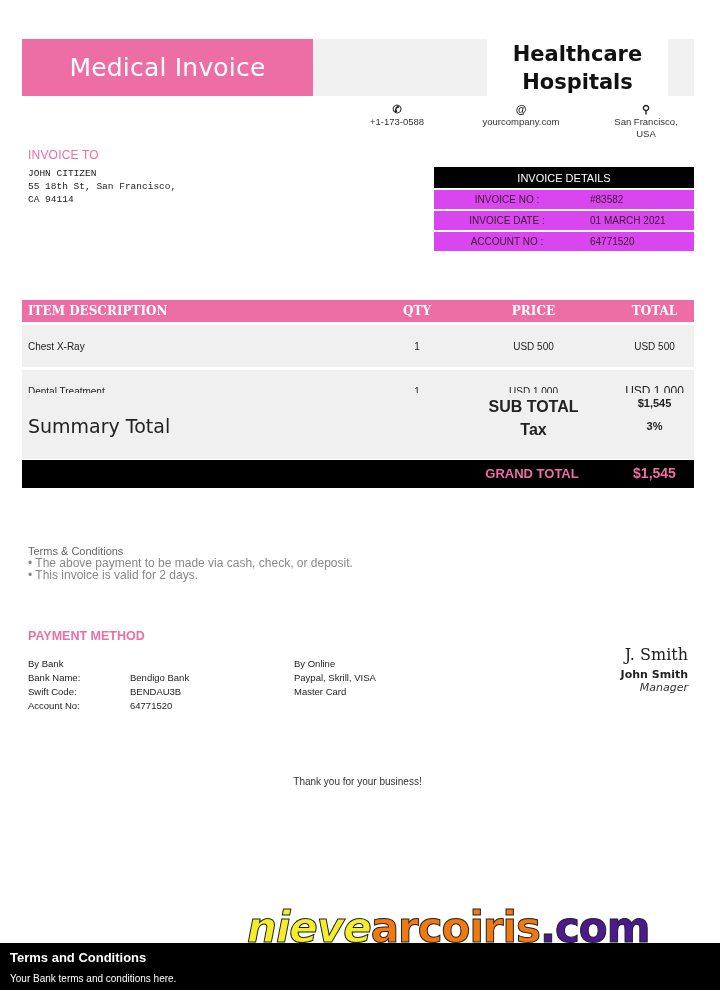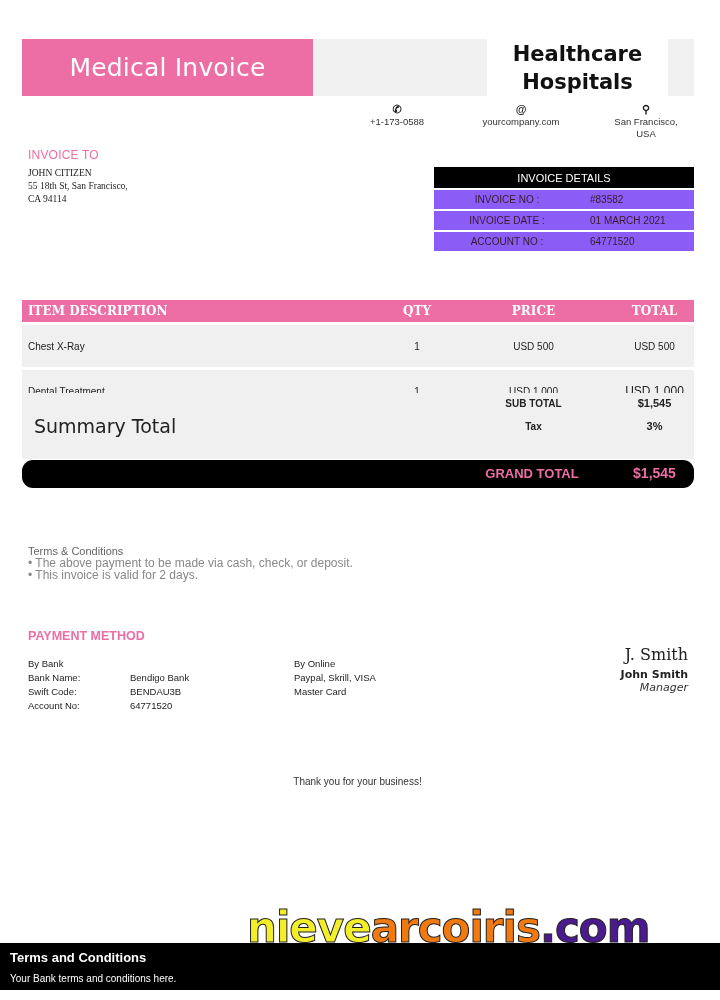--- a/index.html
+++ b/index.html
@@ -12,45 +12,45 @@
     .title-pink { left: 22px; top: 39px; width: 291px; height: 57px; background: #ec6ea5; color: #fff;
       font-family: "DejaVu Sans", sans-serif; font-size: 25px; display: flex; align-items: center; justify-content: center; letter-spacing: 0.2px; }
     .company-box { left: 487px; top: 39px; width: 181px; height: 57px; background: #ffffff;
       font-family: "DejaVu Sans", sans-serif; font-weight: bold; font-size: 21px; line-height: 28px; color: #111; text-align: center; padding-top: 1px; }
 
     .contact { top: 103px; font-size: 9.5px; color: #333; text-align: center; line-height: 12px; font-family: "Liberation Sans", sans-serif; }
     .contact .ic { font-size: 11px; font-weight: bold; color: #222; display: block; height: 13px; }
 
     
     .inv-to-label { left: 28px; top: 148px; font-size: 12px; color: #ec6ea5; font-family: "Liberation Sans", sans-serif; letter-spacing: 0.2px; }
-    .inv-to-lines { left: 28px; top: 167px; font-size: 9.5px; line-height: 13px; color: #222; font-family: Liberation Serif, serif; }
+    .inv-to-lines { left: 28px; top: 167px; font-size: 9.5px; line-height: 13px; color: #222; font-family: Liberation Mono, monospace; }
 
     
     .details { left: 434px; top: 167px; width: 260px; }
     .details .hd { background: #000; color: #fff; height: 21px; font-size: 11px; display: flex; align-items: center; justify-content: center; font-family: "Liberation Sans", sans-serif; margin-bottom: 2px; }
-    .details .row { background: #8b5cf6; height: 19px; display: flex; align-items: center; font-size: 10px; color: #3a1a2a; margin-bottom: 2px; font-family: "Liberation Sans", sans-serif; }
+    .details .row { background: #d946ef; height: 19px; display: flex; align-items: center; font-size: 10px; color: #3a1a2a; margin-bottom: 2px; font-family: "Liberation Sans", sans-serif; }
     .details .row .k { width: 146px; text-align: center; }
     .details .row .v { flex: 1; padding-left: 10px; }
 
     
     .tbl { left: 22px; top: 280px; width: 672px; margin-top: 20px; }
     .tbl .thead { background: #ec6ea5; height: 22px; display: flex; align-items: center; color: #fff; font-family: "DejaVu Serif", serif; font-weight: bold; font-size: 12px; }
     .col-desc { width: 360px; padding-left: 6px; }
     .col-qty { width: 70px; text-align: center; }
     .col-price { width: 163px; text-align: center; }
     .col-total { width: 79px; text-align: center; }
     .tbl .trow { background: #f0f0f0; height: 42px; display: flex; align-items: center; font-size: 10px; color: #222; font-family: "Liberation Sans", sans-serif; margin-top: 3px; }
     .tbl .trow .col-total.big { font-size: 12px; }
 
     .summary { left: 22px; top: 393px; width: 672px; height: 66px; background: #f0f0f0; }
-    .summary .lbl { position: absolute; left: 12px; top: 22px; font-size: 19px; color: #222; font-family: "DejaVu Sans", sans-serif; }
-    .summary .k { position: absolute; width: 163px; text-align: center; left: 430px; font-size: 10px; font-weight: bold; color: #222; font-family: "Liberation Sans", sans-serif; }
+    .summary .lbl { position: absolute; left: 6px; top: 22px; font-size: 19px; color: #222; font-family: "DejaVu Sans", sans-serif; }
+    .summary .k { position: absolute; width: 163px; text-align: center; left: 430px; font-size: 16px; font-weight: bold; color: #222; font-family: "Liberation Sans", sans-serif; }
     .summary .v { position: absolute; width: 79px; text-align: center; left: 593px; font-size: 11px; font-weight: bold; color: #222; font-family: "Liberation Sans", sans-serif; }
 
-    .grand { left: 22px; top: 460px; width: 672px; height: 28px; background: #000; border-radius: 11px; }
+    .grand { left: 22px; top: 460px; width: 672px; height: 28px; background: #000; }
     .grand .k { position: absolute; left: 440px; width: 140px; text-align: center; top: 6px; color: #ec6ea5; font-weight: bold; font-size: 13px; font-family: "Liberation Sans", sans-serif; }
     .grand .v { position: absolute; left: 593px; width: 79px; text-align: center; top: 5px; color: #ec6ea5; font-weight: bold; font-size: 14px; font-family: "Liberation Sans", sans-serif; }
 
     
     .terms { left: 28px; top: 545px; font-family: "Liberation Sans", sans-serif; color: #777; }
     .terms .h { font-size: 11px; color: #666; }
     .terms .li { font-size: 12px; line-height: 12px; color: #888; }
 
     
     .pay-h { left: 28px; top: 629px; font-size: 12.5px; font-weight: bold; color: #ec6ea5; font-family: "Liberation Sans", sans-serif; }
@@ -63,21 +63,21 @@
 
     .thanks { left: 0; top: 776px; width: 715px; text-align: center; font-size: 10px; color: #333; font-family: "Liberation Sans", sans-serif; }
 
     
     .footer { left: 0; top: 943px; width: 720px; height: 47px; background: #000; }
     .footer .h { position: absolute; left: 10px; top: 7px; color: #fff; font-size: 13px; font-family: "Liberation Sans", sans-serif; font-weight: bold; }
     .footer .s { position: absolute; left: 10px; top: 30px; color: #fff; font-size: 10px; font-family: "Liberation Sans", sans-serif; }
 
     .watermark { left: 247px; top: 903px; font-family: "DejaVu Sans", sans-serif; font-weight: bold; font-size: 42px; letter-spacing: -1px; line-height: 50px; }
     .watermark span { -webkit-text-stroke: 1px #222; }
-    .wm1 { color: #f3ee2a; }
+    .wm1 { color: #f3ee2a; font-style: italic; }
     .wm2 { color: #f07a10; }
     .wm3 { color: #4a1a8e; }
   </style>
 </head>
 <body>
 
 <div class="abs title-band"></div>
 <div class="abs title-pink">Medical Invoice</div>
 <div class="abs company-box">
   <div>Healthcare</div>

